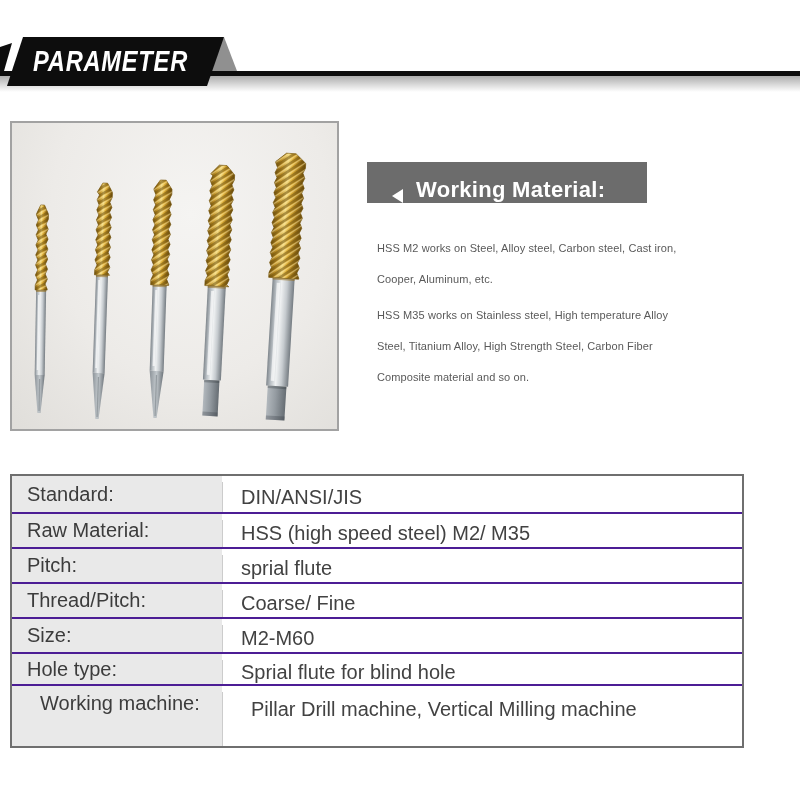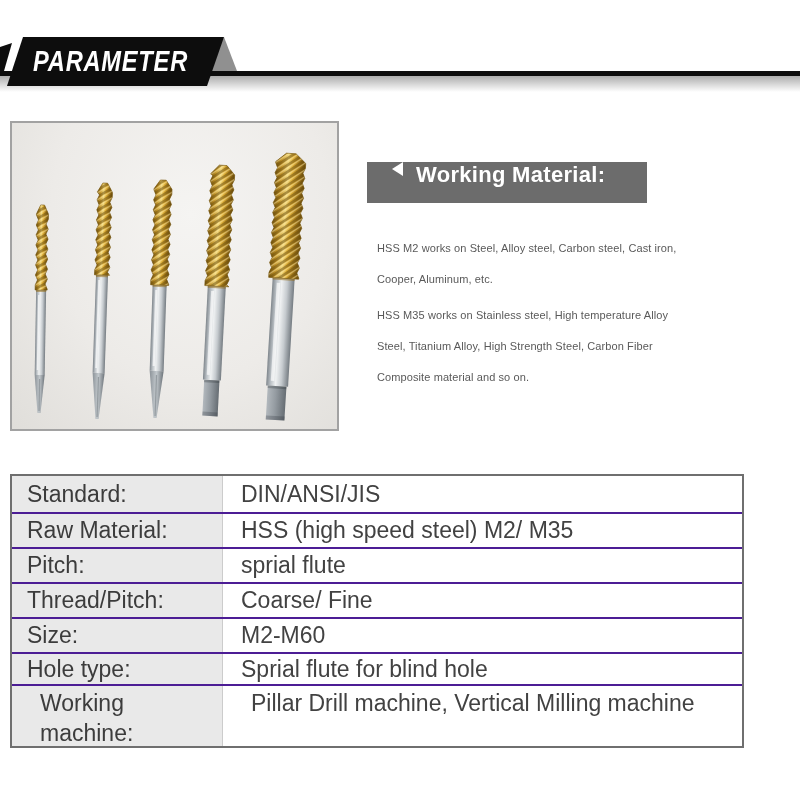--- a/index.html
+++ b/index.html
@@ -12,38 +12,38 @@
                font-style:italic;font-weight:bold;font-size:30px;fill:#ffffff;letter-spacing:1px;}
 
   
   .photo{position:absolute;left:10px;top:121px;width:329px;height:310px;box-sizing:border-box;
          border:2px solid #a2a2a2;
          background:radial-gradient(ellipse at 55% 30%, #f5f4f2 0%, #edebe8 55%, #e0deda 100%);}
   .photo svg{display:block;width:100%;height:100%;}
 
   
   .wm-header{position:absolute;left:367px;top:162px;width:280px;height:41px;box-sizing:border-box;
-             background:#6c6c6c;color:#ffffff;display:flex;align-items:flex-start;padding-left:25px;}
+             background:#6c6c6c;color:#ffffff;display:flex;align-items:flex-end;padding-left:25px;}
   .wm-header .tri{width:0;height:0;border-top:7px solid transparent;border-bottom:7px solid transparent;
                   border-right:11px solid #ffffff;margin-right:13px;flex:0 0 auto;}
   .wm-header .wm-title{font-size:22px;font-weight:bold;letter-spacing:.3px;white-space:nowrap;}
 
   .wm-body{position:absolute;left:377px;top:233px;width:423px;color:#595959;font-size:11px;}
   .wm-body .para{margin:0 0 5px 0;}
   .wm-body .pline{display:block;white-space:nowrap;line-height:31px;letter-spacing:.1px;}
 
   
   .spec-table{position:absolute;left:10px;top:474px;width:734px;box-sizing:border-box;
-              border:2px solid #6f6f6f;font-size:23px;color:#424242;}
+              border:2px solid #6f6f6f;font-size:20px;color:#424242;}
   .spec-row{display:flex;box-sizing:border-box;}
   .spec-row + .spec-row{border-top:2px solid #4c1d95;}
   .r0{height:36px;} .r1,.r2,.r3,.r4{height:35px;} .r5{height:32px;} .r6{height:62px;}
   .cell{display:flex;align-items:center;box-sizing:border-box;overflow:hidden;}
   .cell.label{width:210px;flex:0 0 210px;background:#e9e9e9;padding-left:15px;color:#3c3c3c;}
-  .cell.value{flex:1;padding-left:18px;border-left:1px solid #cccccc;white-space:nowrap;}
+  .cell.value{flex:1;padding-left:18px;border-left:1px solid #cccccc;white-space:nowrap;margin-top:6px;}
   .r6 .cell{align-items:flex-start;padding-top:2px;padding-left:28px;}
   .r6 .cell.label{line-height:30px;}
   .r6 .cell.value{display:block;}
   .r6 .vline{line-height:30px;white-space:nowrap;}
 </style>
 </head>
 <body>
 
 <div class="page">
 

